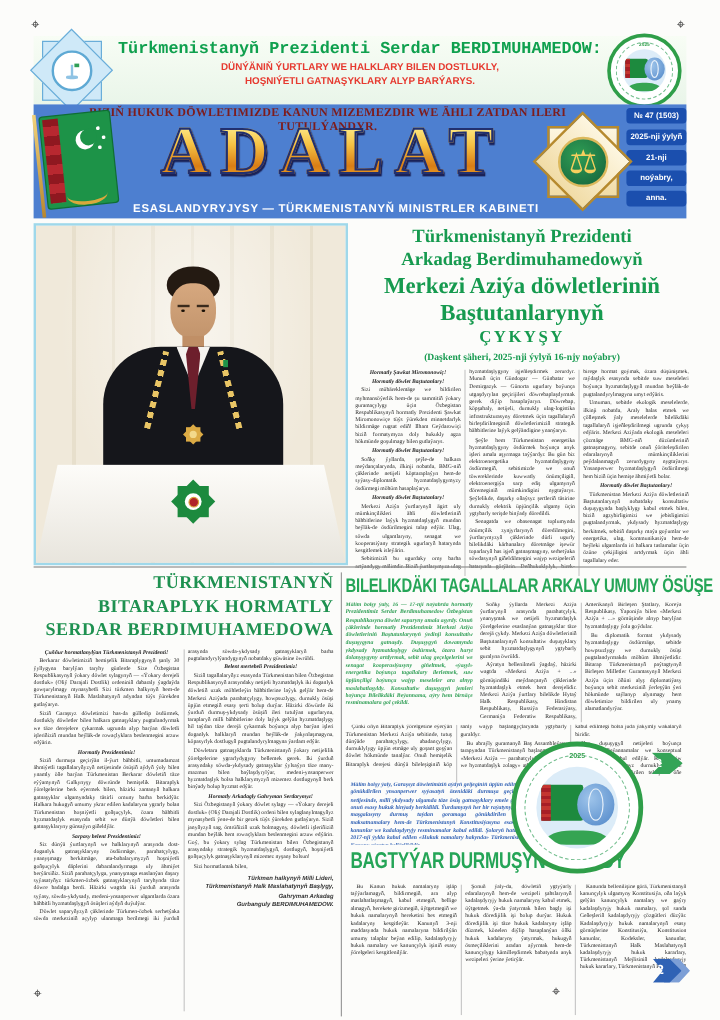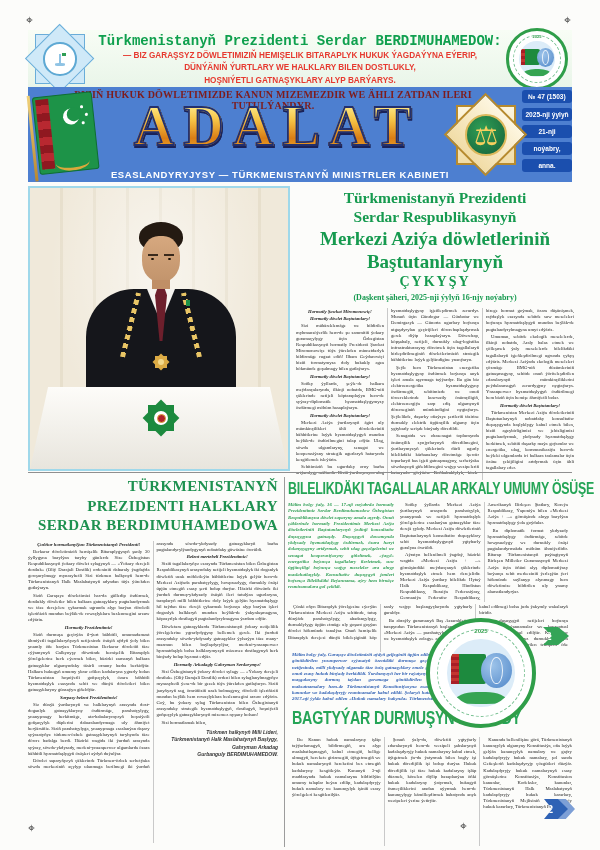--- a/index.html
+++ b/index.html
@@ -154,21 +154,20 @@
 <div id="page">
 
   <div class="reg" style="left:26px;top:14px;">⌖</div>
   <div class="reg" style="left:564px;top:14px;">⌖</div>
   <div class="reg" style="left:28px;top:822px;">⌖</div>
   <div class="reg" style="left:460px;top:820px;">⌖</div>
 
   <div class="abs banner">
     <div class="banner-title">Türkmenistanyň Prezidenti Serdar BERDIMUHAMEDOW:</div>
     <div class="banner-quote">
-      <div>— BIZ GARAŞSYZ DÖWLETIMIZIŇ HEMIŞELIK BITARAPLYK HUKUK ÝAGDAÝYNA EÝERIP,</div>
       <div>DÜNÝÄNIŇ ÝURTLARY WE HALKLARY BILEN DOSTLUKLY,</div>
       <div>HOŞNIÝETLI GATNAŞYKLARY ALYP BARÝARYS.</div>
     </div>
   </div>
 
   <div class="star8 seal-blue" style="left:30px;top:29px;width:60px;height:60px;">
     <div class="sq"></div>
       <div class="sq" style="transform:rotate(45deg);"></div>
     <div class="inner">
         <div class="monu"></div>
@@ -248,21 +247,21 @@
         <div class="sq"></div>
           <div class="sq" style="transform:rotate(45deg);"></div>
         <div class="w"></div>
           <div class="r"></div>
       </div>
     </div>
   </div>
 
   <div class="abs speech">
     <div class="hl hl1">Türkmenistanyň Prezidenti</div>
-    <div class="hl hl1">Serdar Respublikasynyň</div>
+    <div class="hl hl1">Arkadag Berdimuhamedowyň</div>
     <div class="hl hl3">Merkezi Aziýa döwletleriniň Baştutanlarynyň</div>
     <div class="hl hl5">ÇYKYŞY</div>
     <div class="dateline">(Daşkent şäheri, 2025-nji ýylyň 16-njy noýabry)</div>
     <div class="cols speech-cols">
       <p class="sub">Hormatly Şawkat Miromonowiç!</p>
       <p class="sub">Hormatly döwlet Baştutanlary!</p>
       <p>Sizi mübäreklemäge we bildirilen myhmansöýerlik hem-de şu sammitiň ýokary guramaçylygy üçin Özbegistan Respublikasynyň hormatly Prezidenti Şawkat Miromonowiçe tüýs ýürekden minnetdarlyk bildirmäge rugsat ediň! Ilham Geýdarowiçi biziň formatymyza doly hukukly agza hökmünde goşulmagy bilen gutlaýarys.</p>
       <p class="sub">Hormatly döwlet Baştutanlary!</p>
       <p>Soňky ýyllarda, şeýle-de halkara meýdançalarynda, ilkinji nobatda, BMG-niň çäklerinde netijeli köptaraplaýyn hem-de syýasy-diplomatik hyzmatdaşlygymyzy ösdürmegi möhüm hasaplaýaryn.</p>
       <p class="sub">Hormatly döwlet Baştutanlary!</p>
@@ -275,21 +274,21 @@
       <p>Türkmenistan Merkezi Aziýa döwletleriniň Baştutanlarynyň nobatdaky konsultatiw duşuşygynda başlyklygy kabul etmek bilen, biziň agzybirligimizi we jebisligimizi pugtalandyrmak, ykdysady hyzmatdaşlygy berkitmek, sebitiň daşarky maýa goýumlar we energetika, ulag, kommunikasiýa hem-de beýleki ulgamlarda iri halkara taslamalar üçin özüne çekijiligini artdyrmak üçin ähli tagallalary eder.</p>
 
     </div>
   </div>
 
   <div class="abs divh"></div>
   <div class="abs divv"></div>
 
   <div class="abs letter">
     <div class="letter-h">TÜRKMENISTANYŇ</div>
-    <div class="letter-h">PREZIDENTI HALKLARY</div>
+    <div class="letter-h">BITARAPLYK HORMATLY</div>
     <div class="letter-h">SERDAR BERDIMUHAMEDOWA</div>
     <div class="cols letter-cols">
       <p class="sub">Çuňňur hormatlanylýan Türkmenistanyň Prezidenti!</p>
       <p>Berkarar döwletimiziň hemişelik Bitaraplygynyň şanly 30 ýyllygyna barylýan taryhy günlerde Size Özbegistan Respublikasynyň ýokary döwlet sylagynyň — «Ýokary derejeli dostluk» (Oliý Darajali Dostlik) ordeniniň dabaraly ýagdaýda gowşurylmagy mynasybetli Sizi türkmen halkynyň hem-de Türkmenistanyň Halk Maslahatynyň adyndan tüýs ýürekden gutlaýaryn.</p>
       <p>Siziň Garaşsyz döwletimizi has-da gülledip ösdürmek, dostlukly döwletler bilen halkara gatnaşyklary pugtalandyrmak we täze derejelere çykarmak ugrunda alyp barýan döwletli işleriňiziň mundan beýläk-de rowaçlyklara beslenmegini arzuw edýärin.</p>
       <p class="sub">Hormatly Prezidentimiz!</p>
       <p>Siziň durmuşa geçirýän il-ýurt bähbitli, umumadamzat ähmiýetli tagallalaryňyzyň netijesinde ösüşiň aýdyň ýoly bilen ynamly öňe barýan Türkmenistan Berkarar döwletiň täze eýýamynyň Galkynyşy döwründe hemişelik Bitaraplyk ýörelgelerine berk eýermek bilen, häzirki zamanyň halkara gatnaşyklar ulgamyndaky täsirli ornuny barha berkidýär. Halkara hukugyň umumy ykrar edilen kadalaryna ygrarly bolan Türkmenistan hoşniýetli goňşuçylyk, özara bähbitli hyzmatdaşlyk esasynda sebit we dünýä döwletleri bilen gatnaşyklaryny günsaýyn giňeldýär.</p>
       <p class="sub">Sarpasy belent Prezidentimiz!</p>
       <p>Siz dünýä ýurtlarynyň we halklarynyň arasynda dost-doganlyk gatnaşyklaryny ösdürmäge, parahatçylygy, ynanyşmagy berkitmäge, ata-babalarymyzyň hoşniýetli goňşuçylyk däplerini dabaralandyrmaga uly ähmiýet berýärsiňiz. Siziň parahatçylyga, ynanyşmaga esaslanýan daşary syýasatyňyz türkmen-özbek gatnaşyklarynyň taryhynda täze döwre badalga berdi. Häzirki wagtda iki ýurduň arasynda syýasy, söwda-ykdysady, medeni-ynsanperwer ulgamlarda özara bähbitli hyzmatdaşlygyň ösüşleri aýdyň duýulýar.</p>
       <p>Döwlet saparyňyzyň çäklerinde Türkmen-özbek serhetýaka söwda merkeziniň açylyp ulanmaga berilmegi iki ýurduň arasynda söwda-ykdysady gatnaşyklaryň barha pugtalandyrylýandygynyň nobatdaky güwäsine öwrüldi.</p>

